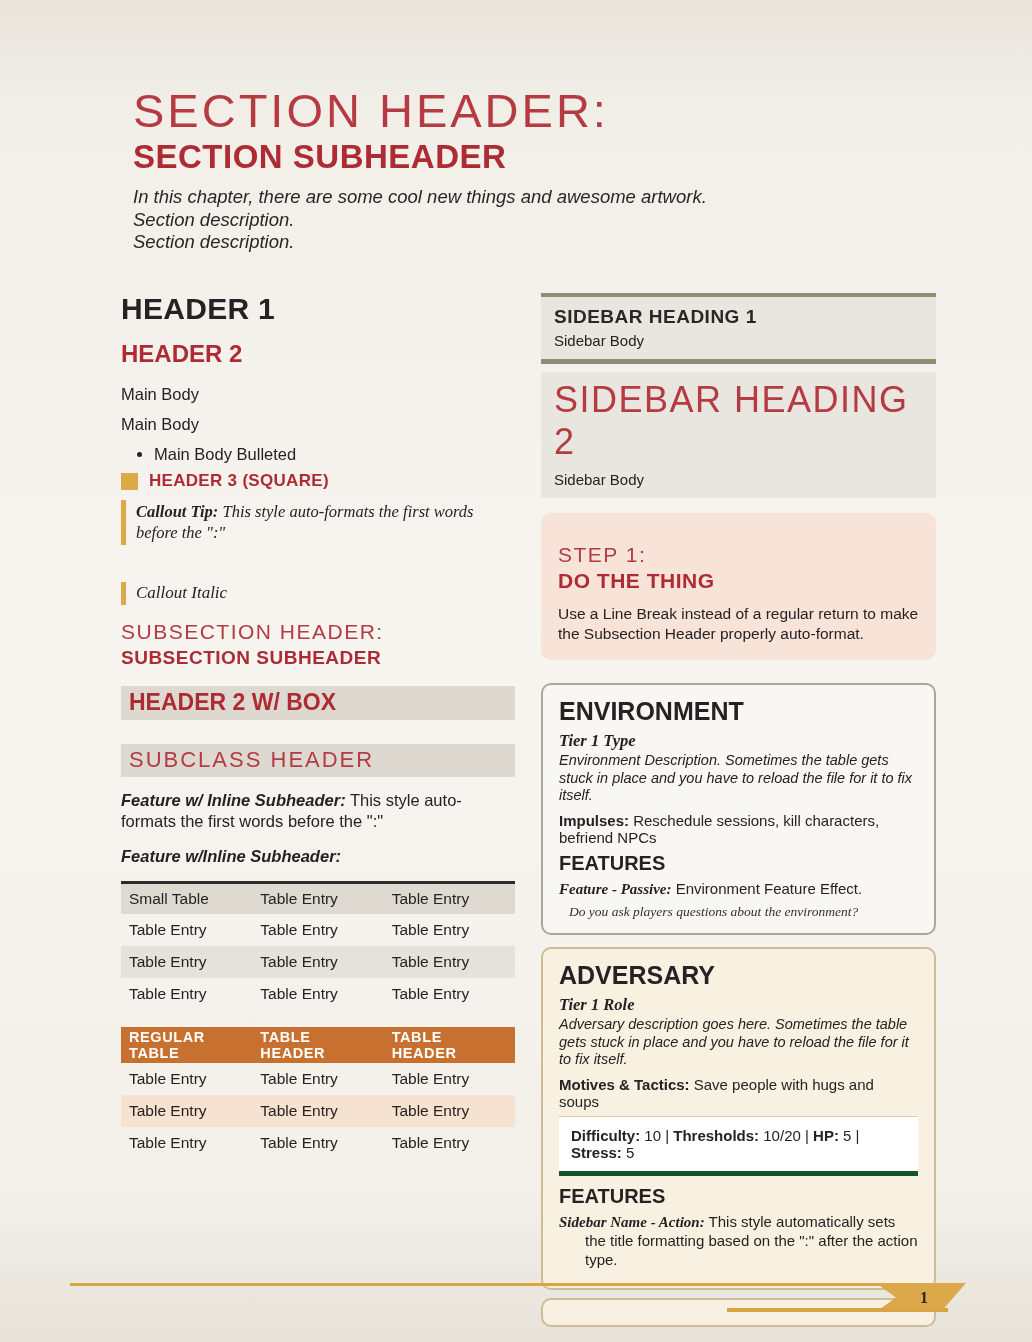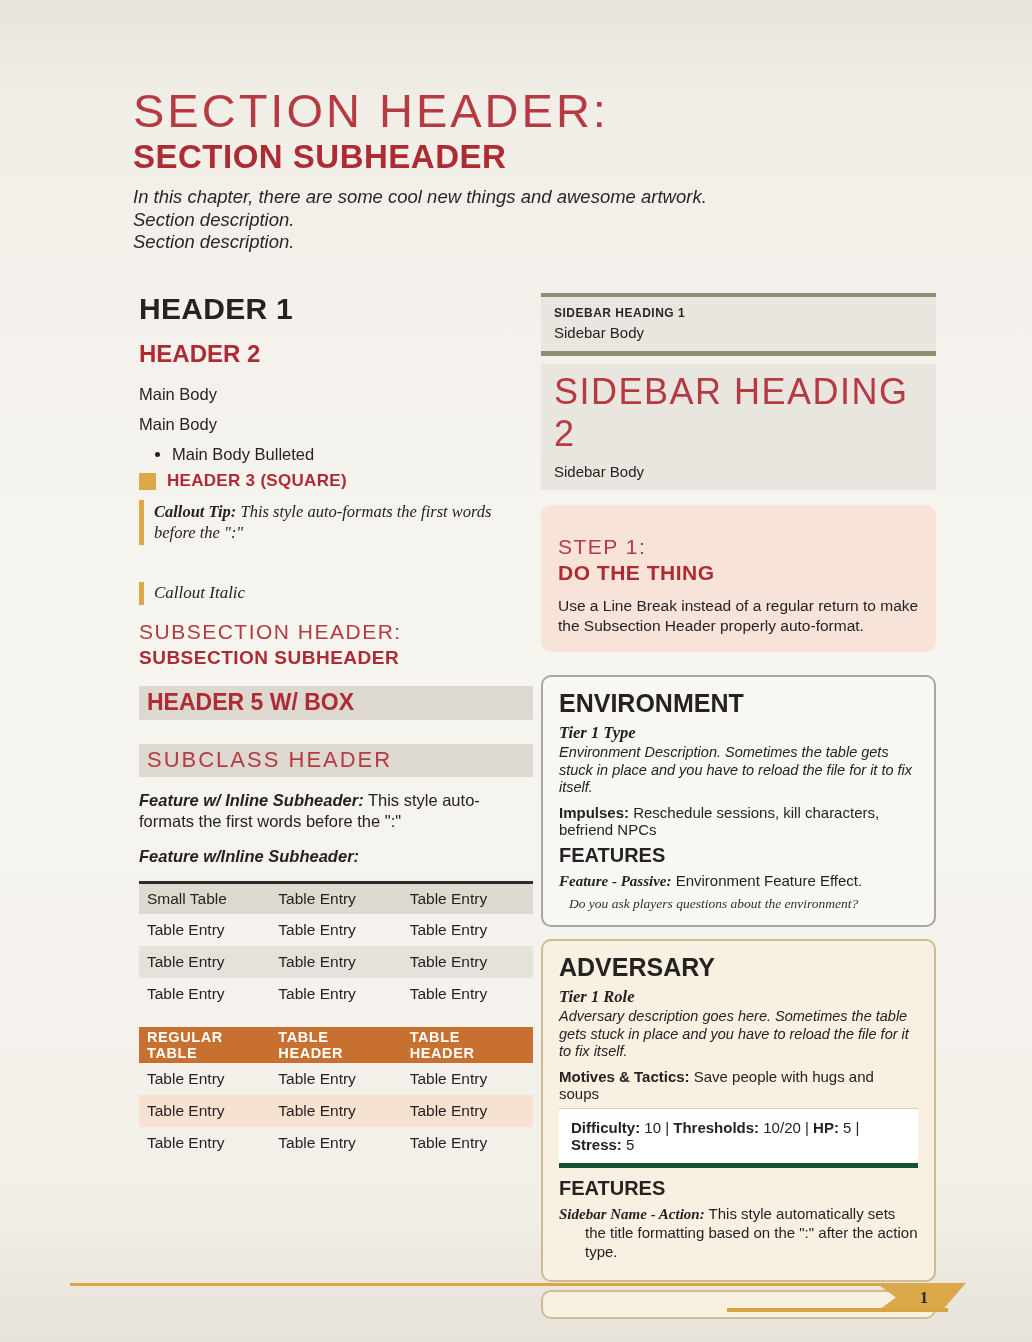--- a/index.html
+++ b/index.html
@@ -8,21 +8,21 @@
     position:relative; width:1032px; height:1342px; overflow:hidden;
     background:linear-gradient(180deg,#E9E5DC 0%,#F2EFE9 9%,#F7F5F0 50%,#F3F0EA 88%,#E7E3DA 100%);
     font-family:"Liberation Sans",sans-serif; color:#262223;
   }
   
   .top-header { position:absolute; left:133px; top:86px; width:760px; }
   .section-header { font-size:47px; font-weight:400; letter-spacing:3px; color:#B53A42; line-height:1.08; }
   .section-subheader { font-size:33px; font-weight:800; letter-spacing:0.5px; color:#AE2B33; margin-top:3px; line-height:1.05; }
   .intro { margin-top:12px; font-style:italic; font-size:18.5px; line-height:1.2; color:#2a2627; }
   
-  .col-left { position:absolute; left:139px; top:292px; width:394px; }
+  .col-left { position:absolute; left:121px; top:292px; width:394px; }
   .col-right { position:absolute; left:541px; top:293px; width:395px; }
   
   .h1 { font-size:30px; font-weight:800; letter-spacing:0.3px; margin-bottom:14px; }
   .h2 { font-size:24px; font-weight:800; color:#AE2B33; margin-bottom:17px; }
   .body-p { font-size:16.5px; margin-bottom:11px; }
   ul.bullets { padding-left:33px; font-size:16.5px; margin-bottom:7px; }
   .h3line { display:flex; align-items:center; gap:11px; margin-bottom:9px; }
   .square-icon { width:17px; height:17px; background:#DCA94A; flex:0 0 auto; }
   .h3text { font-size:17px; font-weight:800; letter-spacing:0.3px; color:#AE2B33; }
   .callout { border-left:5px solid #DCA94A; padding:2px 0 2px 10px; font-family:"Liberation Serif",serif; font-style:italic; font-size:16.5px; line-height:1.25; margin-bottom:37px; }
@@ -36,21 +36,21 @@
   .featp .flbl { font-weight:700; font-style:italic; }
   table.tbl { width:100%; border-collapse:collapse; table-layout:fixed; font-size:15.5px; margin-bottom:17px; }
   .tbl th,.tbl td { text-align:left; padding:2px 8px; height:32px; font-weight:400; }
   .small-tbl thead tr { background:#DEDAD2; border-top:3px solid #2E2A2B; }
   .small-tbl tbody tr:nth-child(2) { background:#E5E2DB; }
   .reg-tbl thead tr { background:#C8702F; }
   .reg-tbl th { color:#FFFFFF; font-weight:700; font-size:14.5px; letter-spacing:0.6px; }
   .reg-tbl tbody tr:nth-child(2) { background:#F6E2D0; }
   
   .sb1 { background:#E9E6DF; border-top:4px solid #8E8E72; border-bottom:5px solid #8E8E72; padding:9px 13px 10px; margin-bottom:8px; }
-  .sb1-hd { font-size:12px; font-weight:800; letter-spacing:0.5px; color:#2b2728; margin-bottom:4px; }
+  .sb1-hd { font-size:19px; font-weight:800; letter-spacing:0.5px; color:#2b2728; margin-bottom:4px; }
   .sb-body { font-size:15px; }
   .sb2 { background:#E9E6DF; padding:7px 13px 10px; margin-bottom:15px; }
   .sb2-hd { font-size:36px; font-weight:400; letter-spacing:1.5px; color:#B53A42; margin-bottom:8px; }
   .step { background:#F8E3D8; border-radius:10px; padding:30px 17px 17px; margin-bottom:23px; }
   .step-lbl { font-size:21px; font-weight:400; letter-spacing:1.5px; color:#B53A42; }
   .step-ttl { font-size:21px; font-weight:800; letter-spacing:0.5px; color:#AE2B33; margin:2px 0 11px; }
   .step-bd { font-size:15.5px; line-height:1.26; }
   .card { border-radius:10px; padding:12px 16px 13px; }
   .card.env { background:#F8F7F3; border:2px solid #A9A79D; margin-bottom:12px; }
   .card.adv { background:#F8F1E1; border:2px solid #CDBC94; margin-bottom:8px; }
@@ -99,21 +99,21 @@
       <li>Main Body Bulleted</li>
     </ul>
     <div class="h3line">
       <span class="square-icon"></span>
       <span class="h3text">HEADER 3 (SQUARE)</span>
     </div>
     <p class="callout"><span class="clbl">Callout Tip:</span><span> This style auto-formats the first words before the ":"</span></p>
     <p class="callout-italic">Callout Italic</p>
     <div class="subsec-h">SUBSECTION HEADER:</div>
     <div class="subsec-sh">SUBSECTION SUBHEADER</div>
-    <div class="h2box">HEADER 5 W/ BOX</div>
+    <div class="h2box">HEADER 2 W/ BOX</div>
     <div class="subclass">SUBCLASS HEADER</div>
     <p class="featp"><span class="flbl">Feature w/ Inline Subheader:</span><span> This style auto-formats the first words before the ":"</span></p>
     <p class="featp"><span class="flbl">Feature w/Inline Subheader:</span></p>
 
     <table class="tbl small-tbl">
       <thead>
         <tr>
           <th>Small Table</th>
           <th>Table Entry</th>
           <th>Table Entry</th>

